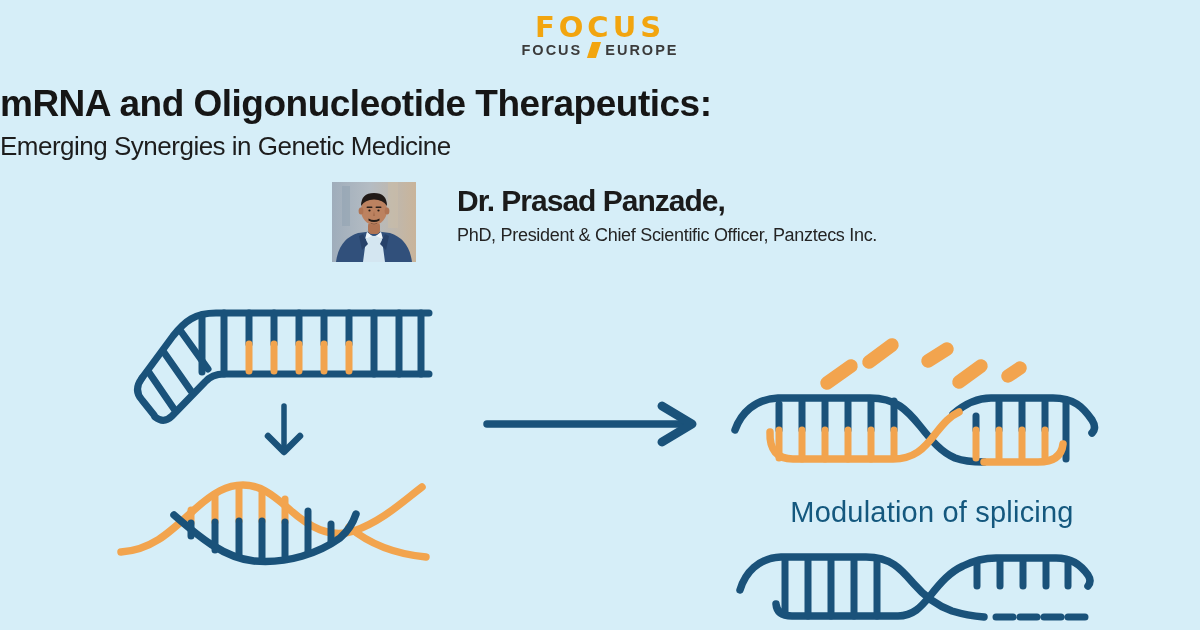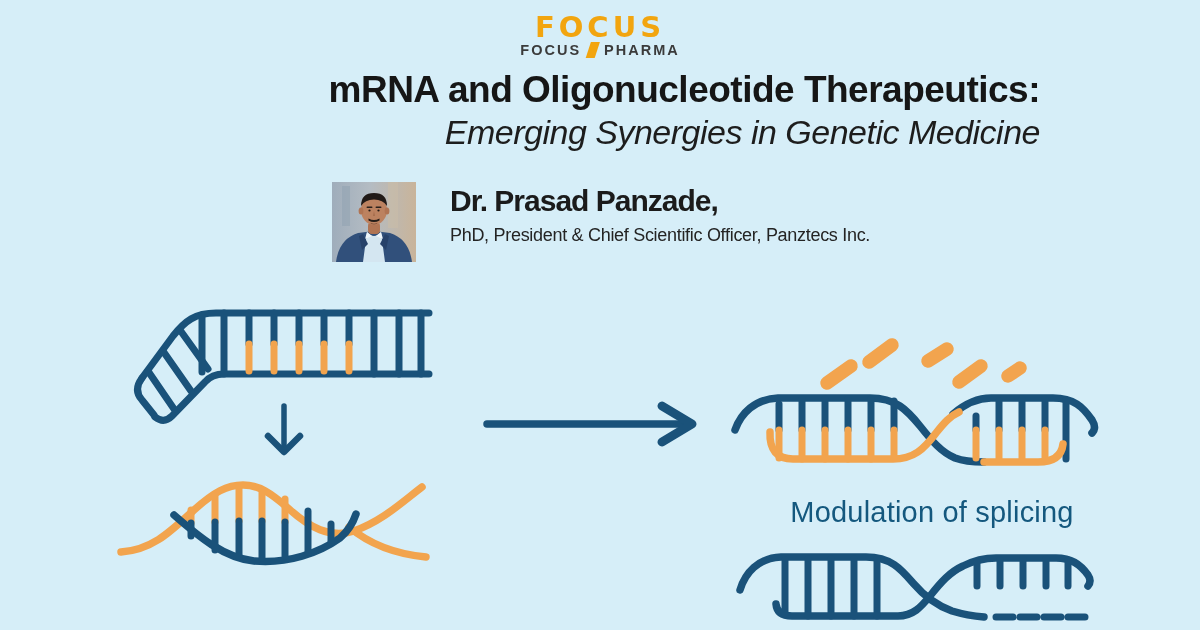--- a/index.html
+++ b/index.html
@@ -14,25 +14,25 @@
     font-family:"DejaVu Sans", sans-serif;
     font-size:29px;font-weight:bold;letter-spacing:4px;
     color:#f2a50f;line-height:27px;text-align:center;
   }
   .logo-sub{display:flex;align-items:center;margin-top:1px;}
   .logo-sub-text{
     font-size:14.5px;font-weight:bold;color:#3b3b3b;letter-spacing:2px;line-height:16px;
   }
   .logo-slash{width:9px;height:16px;background:#f2a50f;transform:skewX(-18deg);margin:0 7px;}
   
-  .title{position:absolute;top:70px;left:0;width:1040px;text-align:right;color:#161616;}
+  .title{position:absolute;top:84px;left:0;width:1040px;text-align:left;color:#161616;}
   .title-line1{font-size:37px;font-weight:bold;letter-spacing:-0.5px;line-height:40px;}
-  .title-line2{font-size:34px;font-weight:normal;letter-spacing:-0.5px;line-height:37px;margin-top:4px;color:#1d1d1d;font-style:italic;}
-  
-  .speaker{position:absolute;top:182px;left:332px;display:flex;align-items:flex-start;}
+  .title-line2{font-size:26px;font-weight:normal;letter-spacing:-0.5px;line-height:37px;margin-top:4px;color:#1d1d1d;}
+  
+  .speaker{position:absolute;top:182px;left:332px;display:flex;align-items:flex-start;gap:7px;}
   .speaker-photo{width:84px;height:80px;display:block;}
   .speaker-text{margin-left:34px;}
   .speaker-name{font-size:30px;font-weight:bold;letter-spacing:-1px;color:#1b1b1b;line-height:34px;margin-top:2px;}
   .speaker-cred{font-size:18px;letter-spacing:-0.3px;color:#242424;line-height:22px;margin-top:6px;}
   
   .diagram-svg{position:absolute;top:0;left:0;}
   .modulation-label{
     position:absolute;left:762px;top:496px;width:340px;text-align:center;
     font-size:29px;font-weight:normal;color:#14587e;letter-spacing:0.2px;
   }
@@ -45,21 +45,21 @@
 </head>
 <body>
 
 <div class="canvas">
 
   <div class="logo">
     <div class="logo-brand">FOCUS</div>
     <div class="logo-sub">
       <span class="logo-sub-text">FOCUS</span>
       <span class="logo-slash"></span>
-      <span class="logo-sub-text">PHARMA</span>
+      <span class="logo-sub-text">EUROPE</span>
     </div>
   </div>
 
   <div class="title">
     <div class="title-line1">mRNA and Oligonucleotide Therapeutics:</div>
     <div class="title-line2">Emerging Synergies in Genetic Medicine</div>
   </div>
 
   <div class="speaker">
     <svg class="speaker-photo" viewBox="0 0 84 80">

